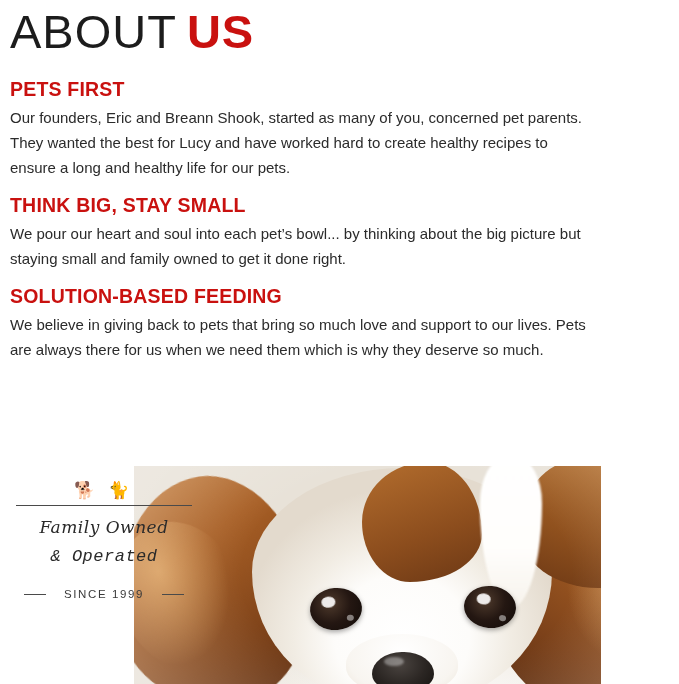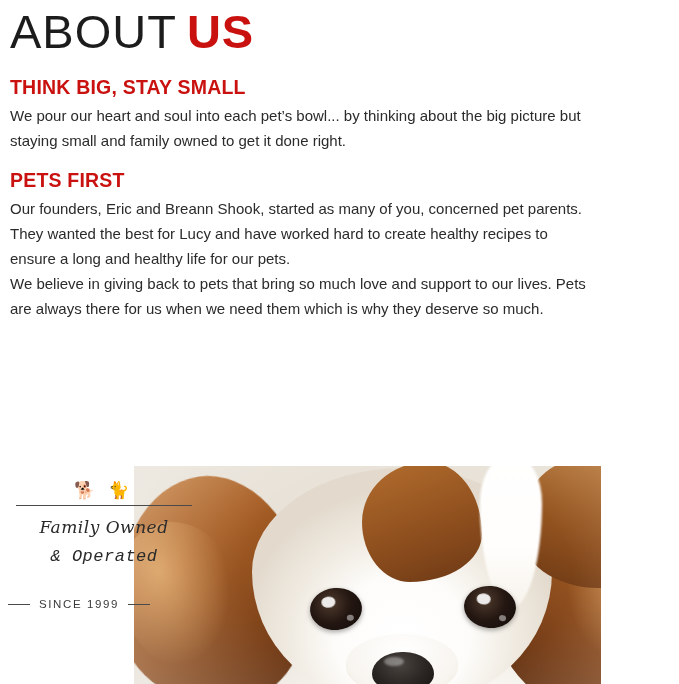--- a/index.html
+++ b/index.html
@@ -269,23 +269,23 @@
     line-height: 30px;
     text-align: center;
     color: #2a2a2a;
     padding-top: 6px;
     letter-spacing: 0.5px;
   }
   .badge .script .l2 { display: block; font-family: Liberation Mono, monospace; }
   .badge .since-wrap {
     display: flex;
     align-items: center;
-    justify-content: flex-start;
-    gap: 9px;
-    margin-top: 26px;
+    justify-content: center;
+    gap: 18px;
+    margin-top: 16px;
   }
   .badge .since-wrap .dash {
     width: 22px;
     height: 1px;
     background: #4a4a4a;
   }
   .badge .since {
     font-size: 11.5px;
     letter-spacing: 1.6px;
     color: #3a3a3a;
@@ -296,31 +296,32 @@
 <body>
 
 <div class="page">
 
   <div class="content">
 
     <h1 class="about-heading">
       <span class="word-about">ABOUT</span><span class="word-us">US</span>
     </h1>
 
+    <div class="section sec-1">
+      <h2 class="section-title">PETS FIRST</h2>
+      <p class="section-body">Our founders, Eric and Breann Shook, started as many of you, concerned pet parents. They wanted the best for Lucy and have worked hard to create healthy recipes to ensure a long and healthy life for our pets.</p>
+    </div>
+
     <div class="section sec-2">
       <h2 class="section-title">THINK BIG, STAY SMALL</h2>
       <p class="section-body">We pour our heart and soul into each pet’s bowl... by thinking about the big picture but staying small and family owned to get it done right.</p>
     </div>
 
-    <div class="section sec-1">
-      <h2 class="section-title">PETS FIRST</h2>
-      <p class="section-body">Our founders, Eric and Breann Shook, started as many of you, concerned pet parents. They wanted the best for Lucy and have worked hard to create healthy recipes to ensure a long and healthy life for our pets.</p>
-    </div>
-
     <div class="section sec-3">
+      <h2 class="section-title">SOLUTION-BASED FEEDING</h2>
     </div>
 
     <div class="section sec-4">
       <p class="section-body">We believe in giving back to pets that bring so much love and support to our lives. Pets are always there for us when we need them which is why they deserve so much.</p>
     </div>
 
   </div>
 
   <div class="photo-area">
     <div class="puppy">

